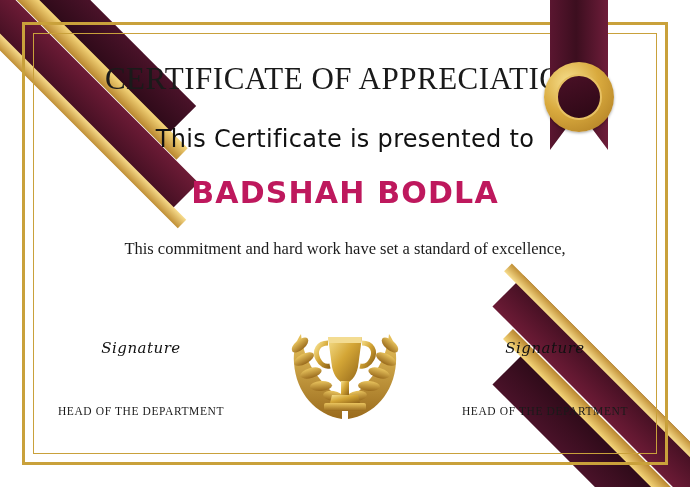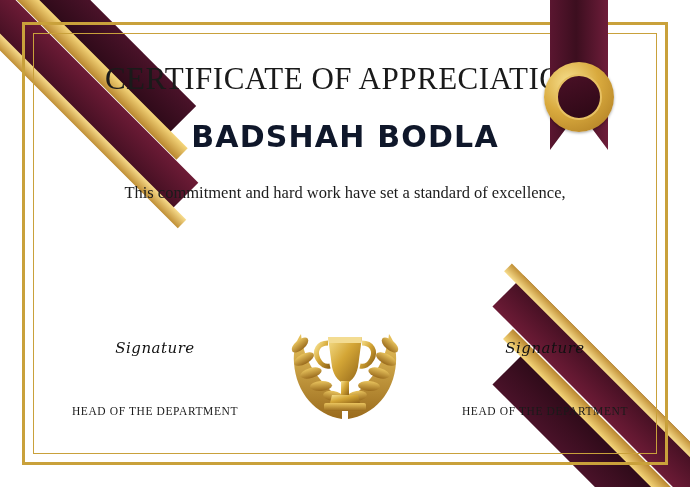--- a/index.html
+++ b/index.html
@@ -152,38 +152,38 @@
     font-size: 24px;
     color: #111111;
     margin: 28px 0 0 0;
     letter-spacing: 0.3px;
   }
   .recipient {
     font-family: "DejaVu Sans", sans-serif;
     font-weight: bold;
     font-size: 30px;
     letter-spacing: 1.2px;
-    color: #0f172a;
+    color: #be185d;
     margin: 22px 0 0 0;
   }
   .body-text {
     font-family: "Liberation Serif", serif;
     font-size: 16.5px;
     color: #1b1b1b;
     line-height: 1.55;
     margin: 26px auto 0 auto;
     max-width: 520px;
   }
   .body-text div { white-space: nowrap; }
 
   
   .sig-row {
     position: absolute;
     bottom: 70px;
-    left: 55px; right: 45px;
+    left: 41px; right: 45px;
     display: flex;
     justify-content: space-between;
     align-items: flex-end;
     z-index: 3;
   }
   .sig-block {
     width: 200px;
     text-align: center;
   }
   .sig-script {
@@ -236,20 +236,21 @@
 
   <div class="ribbon">
     <div class="tail"></div>
     <div class="seal">
       <div class="seal-inner"></div>
     </div>
   </div>
 
   <div class="content">
     <h1 class="title">CERTIFICATE OF APPRECIATION</h1>
+    <div class="subtitle">This Certificate is presented to</div>
     <div class="recipient">BADSHAH BODLA</div>
     <div class="body-text">
       <div>This commitment and hard work have set a standard of excellence,</div>
     </div>
   </div>
 
   <div class="emblem">
     <svg viewBox="0 0 130 110" width="130" height="110" aria-hidden="true">
       <defs>
         <linearGradient id="gold1" x1="0" y1="0" x2="1" y2="1">

